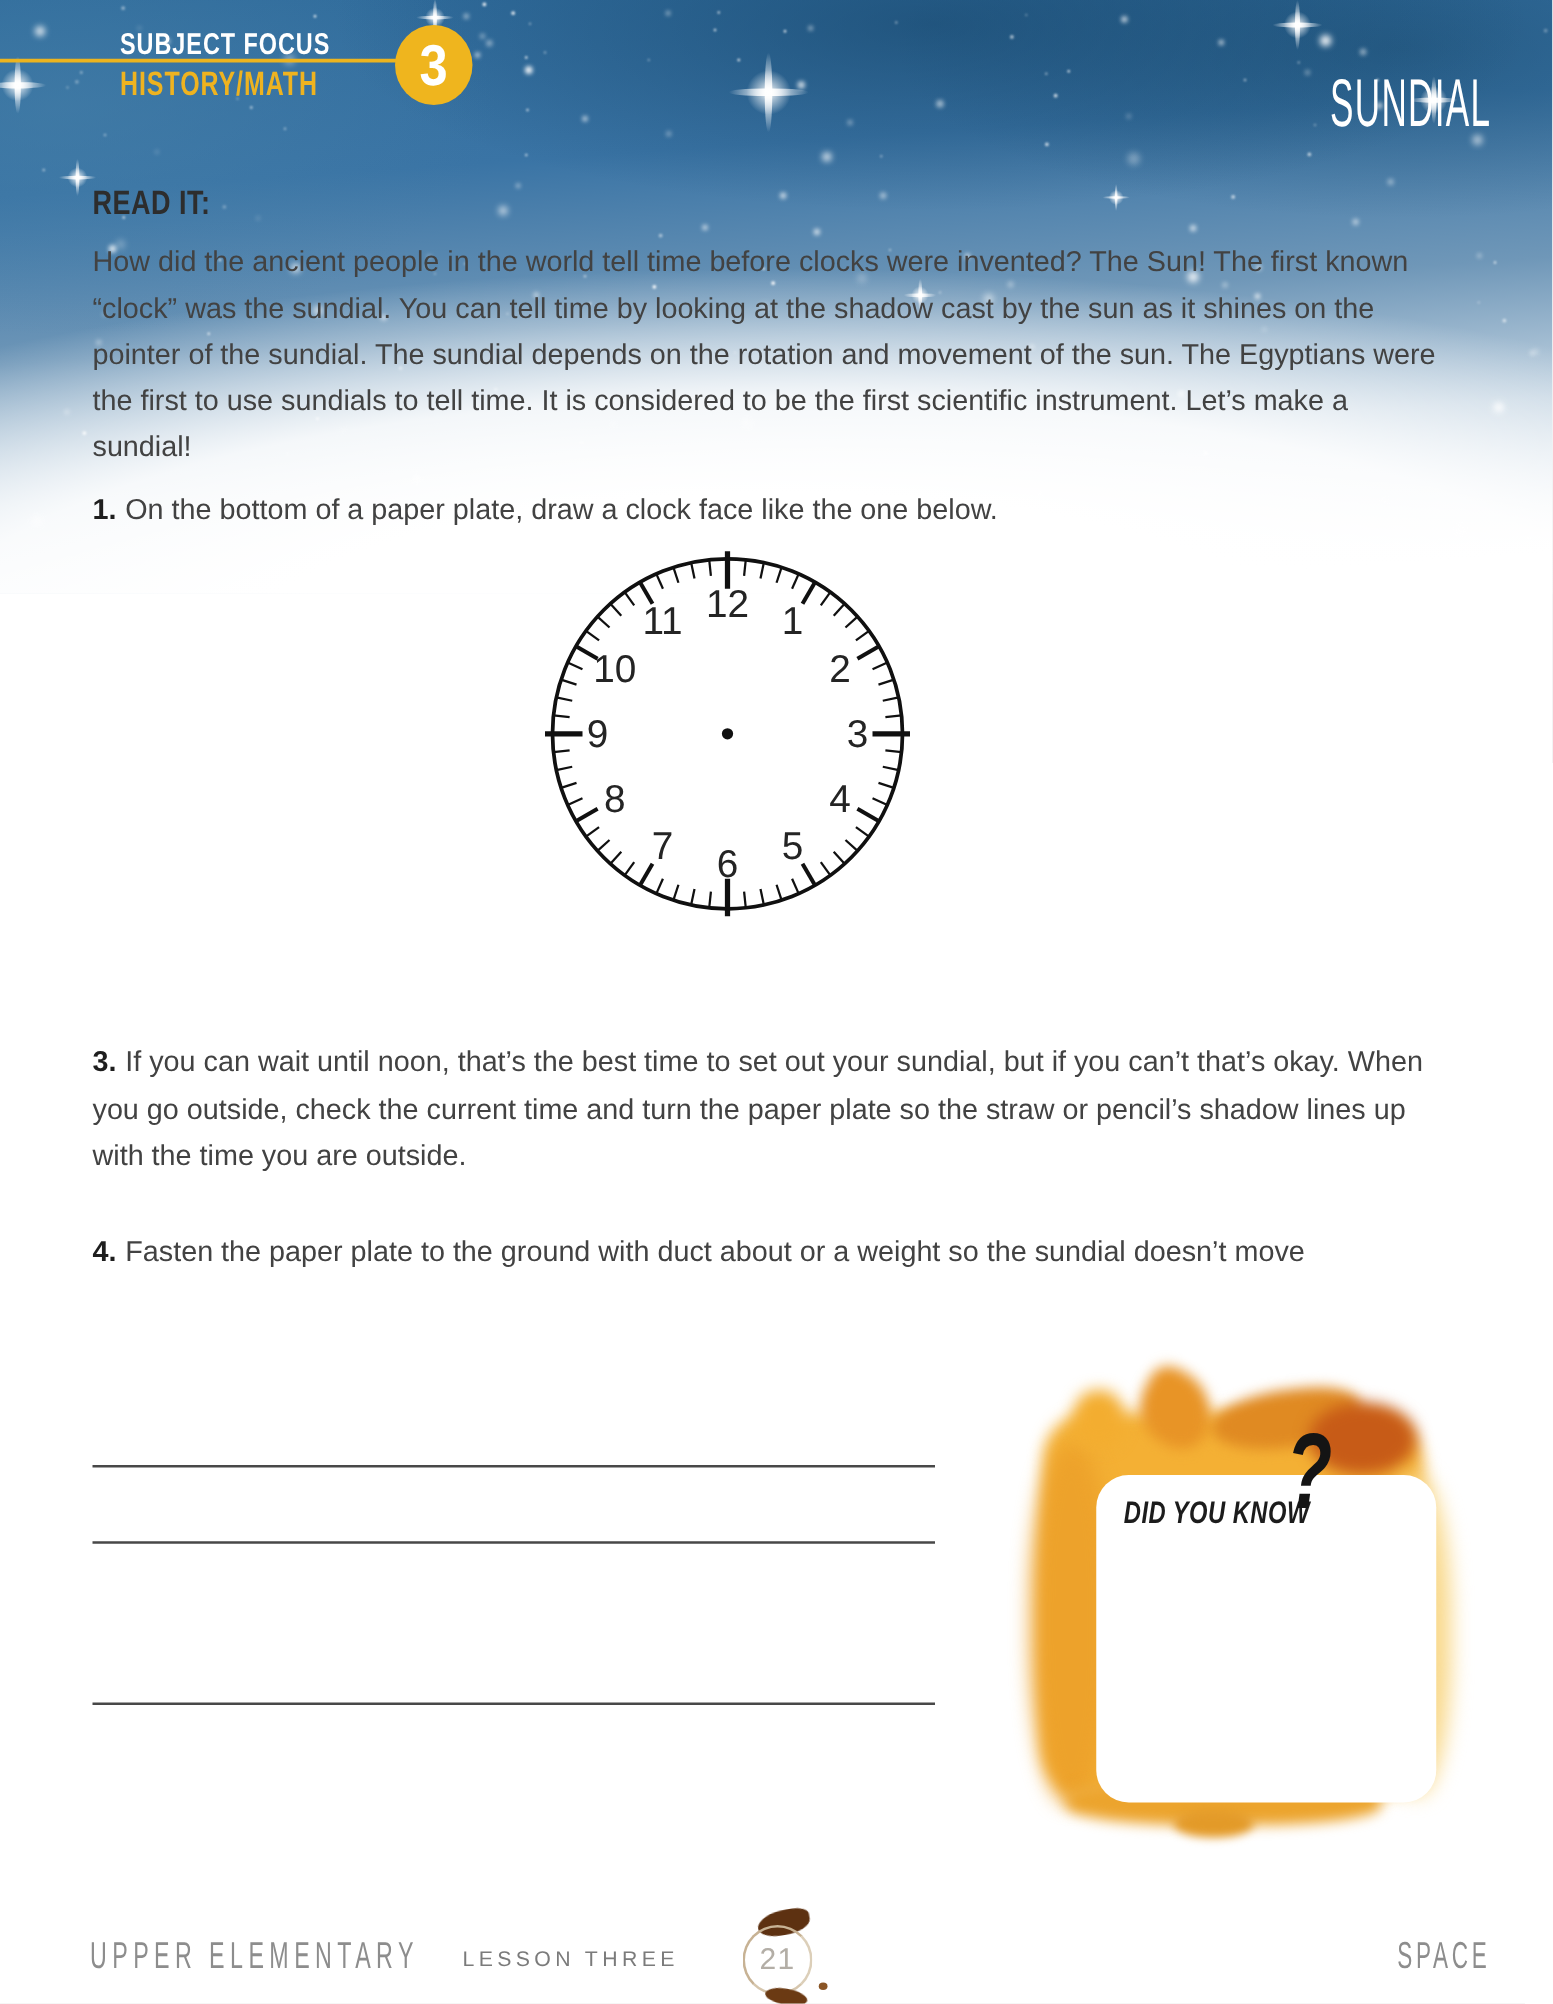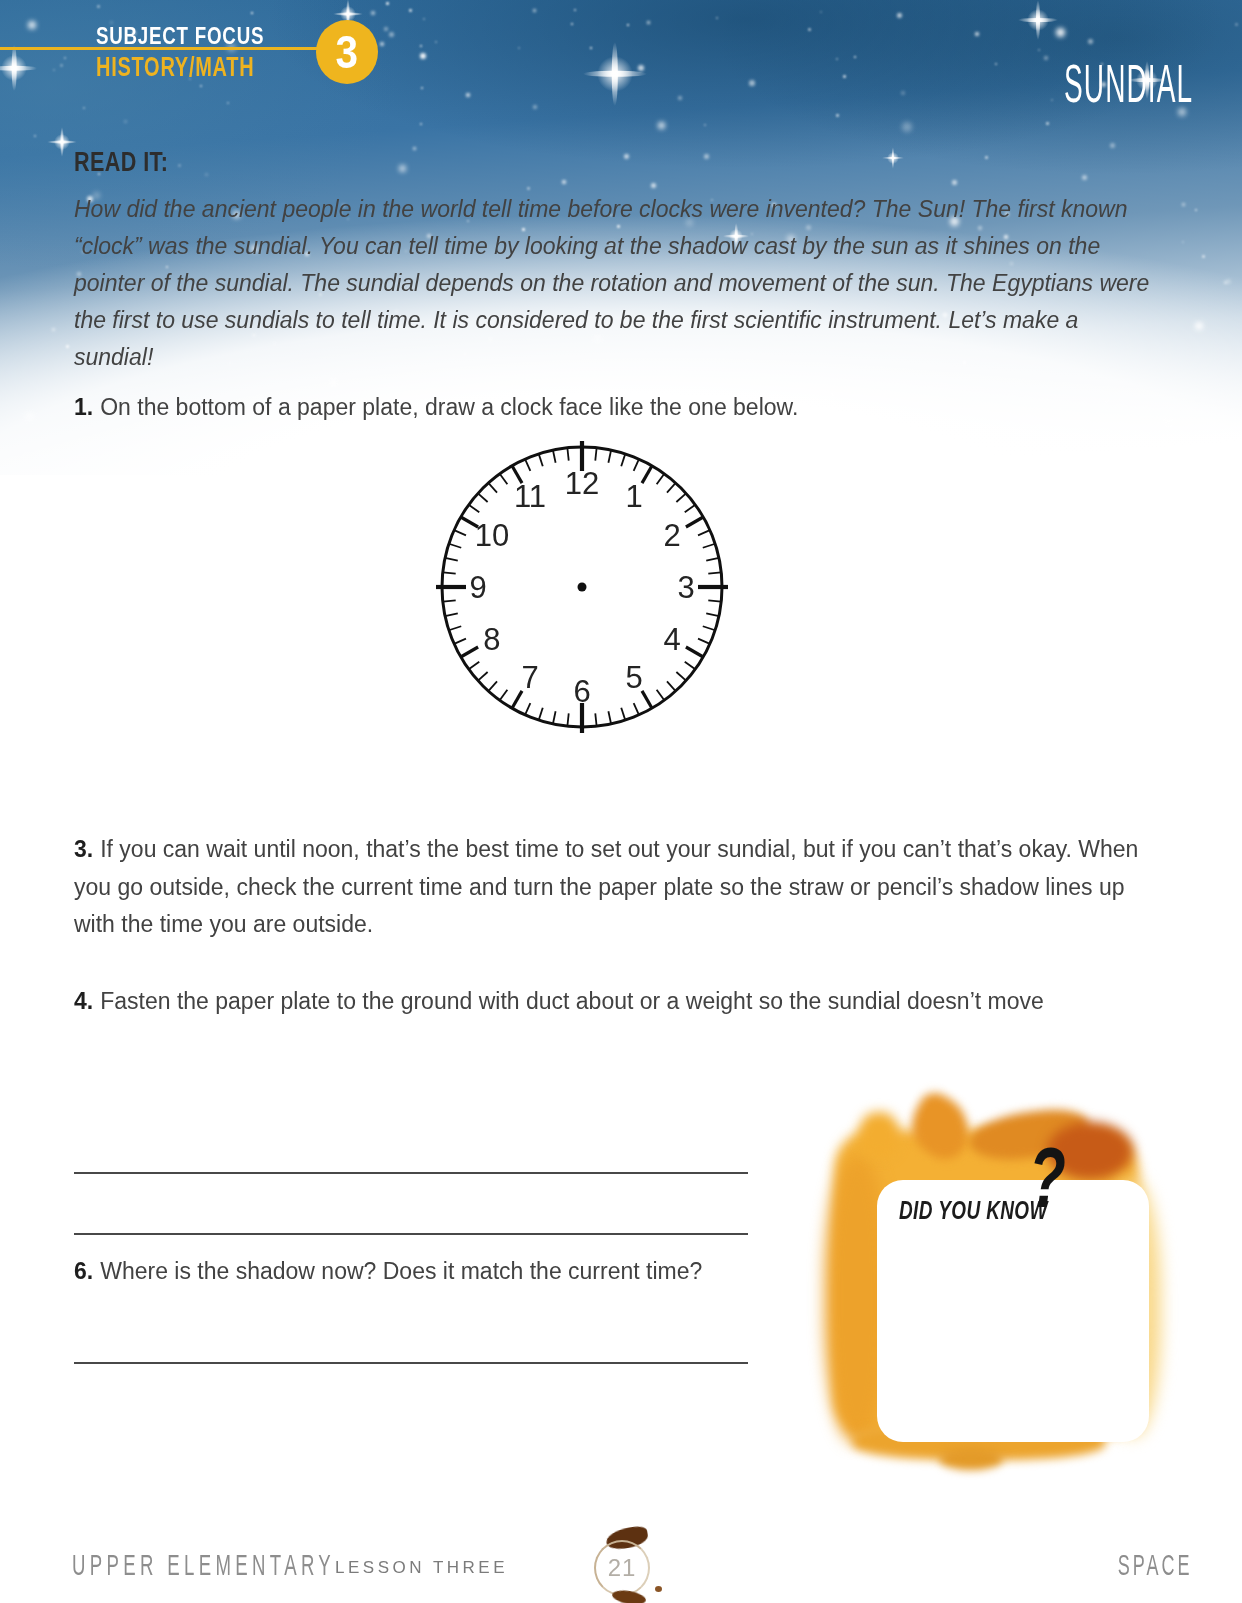--- a/index.html
+++ b/index.html
@@ -33,21 +33,21 @@
     font-size:27px;font-weight:700;letter-spacing:1px;transform:scaleX(.74);}
   .lesson-badge{position:absolute;left:316px;top:20px;width:62px;height:64px;border-radius:50%;
     background:#efb51e;z-index:3;display:flex;align-items:center;justify-content:center;}
   .lesson-badge span{color:#ffffff;font-size:46px;font-weight:700;transform:scaleX(.88);display:inline-block;}
   .page-title{position:absolute;right:49px;top:16px;z-index:3;color:#ffffff;
     font-size:54px;font-weight:400;letter-spacing:2px;transform:scaleX(.52);transform-origin:100% 0;}
   
   .read-it{position:absolute;left:74px;top:147px;margin:0;color:#2d2d2d;
     font-size:27px;font-weight:700;letter-spacing:.5px;transform:scaleX(.8);z-index:3;}
   .intro{position:absolute;left:74px;top:191px;width:1076px;margin:0;
-    font-size:23px;line-height:37px;color:#424242;z-index:3;font-style:italic;}
+    font-size:23px;line-height:37px;color:#424242;z-index:3;}
   .step{position:absolute;left:74px;width:1092px;font-size:23px;line-height:37.5px;color:#424242;z-index:3;}
   .step .num{font-weight:700;color:#1e1e1e;margin-right:7px;}
   .step-1{top:389px;}  .step-2{top:757px;}  .step-3{top:831px;}
   .step-4{top:983px;}  .step-5{top:1048px;width:1076px;} .step-6{top:1253px;width:690px;}
   .clock{position:absolute;left:432px;top:437px;z-index:2;}
   .clock text{font-family:"Liberation Sans",sans-serif;}
   .wline{position:absolute;left:74px;width:674px;height:0;border-top:2px solid #484848;z-index:3;}
   .wline.l1{top:1172px;} .wline.l2{top:1233px;} .wline.l3{top:1362px;}
   
   .dyk{position:absolute;left:819px;top:1092px;width:352px;height:392px;z-index:2;font-style:italic;}
@@ -64,21 +64,21 @@
   .dyk-card{position:absolute;left:58px;top:88px;width:272px;height:262px;background:#ffffff;border-radius:26px;}
   .dyk-title{position:absolute;left:22px;top:16px;color:#1c1c1c;
     font-size:25px;font-weight:700;letter-spacing:.5px;transform:scaleX(.76);transform-origin:0 0;}
   .dyk-q{position:absolute;left:152px;top:-46px;color:#141414;line-height:1;
     font-size:86px;font-weight:700;transform:scaleX(.7);transform-origin:0 0;}
   .dyk-text{position:absolute;left:22px;top:58px;width:228px;margin:0;
     font-size:20.5px;line-height:34px;color:#4e4e4e;}
   
   .footer-level{position:absolute;left:72px;top:1548px;color:#8d8d8d;
     font-size:30px;font-weight:400;letter-spacing:7px;transform:scaleX(.62);z-index:3;}
-  .footer-lesson{position:absolute;left:335px;top:1558px;color:#7b7b7b;
+  .footer-lesson{position:absolute;left:370px;top:1558px;color:#7b7b7b;
     font-size:17px;letter-spacing:3.5px;z-index:3;}
   .stain{position:absolute;left:594px;top:1540px;width:56px;height:56px;z-index:3;}
   .stain-ring{position:absolute;inset:0;border-radius:50%;border:2px solid #c7b294;
     border-right-color:#dccfb9;border-bottom-color:#d6c6ad;}
   .stain::before{content:"";position:absolute;left:12px;top:-12px;width:42px;height:20px;background:#5d3111;
     border-radius:65% 35% 55% 45%;transform:rotate(-9deg);filter:blur(.4px);}
   .stain::after{content:"";position:absolute;left:18px;bottom:-8px;width:34px;height:13px;background:#6b3a13;
     border-radius:50%;transform:rotate(10deg);filter:blur(.5px);}
   .stain .dot{position:absolute;right:-12px;bottom:4px;width:7px;height:6px;background:#8a5526;border-radius:50%;}
   .stain-num{position:absolute;inset:0;display:flex;align-items:center;justify-content:center;
@@ -378,23 +378,20 @@
   <div class="step step-3">
     <span class="num">3.</span><span>If you can wait until noon, that’s the best time to set out your sundial, but if you can’t that’s okay. When you go outside, check the current time and turn the paper plate so the straw or pencil’s shadow lines up with the time you are outside.</span>
   </div>
   <div class="step step-4">
     <span class="num">4.</span><span>Fasten the paper plate to the ground with duct about or a weight so the sundial doesn’t move</span>
   </div>
 
   <div class="wline l1"></div>
   <div class="wline l2"></div>
 
-  <div class="step step-6">
-    <span class="num">6.</span><span>Where is the shadow now? Does it match the current time?</span>
-  </div>
 
   <div class="wline l3"></div>
 
   <aside class="dyk">
     <div class="wb wb1"></div>
     <div class="wb wb2"></div>
     <div class="wb wb3"></div>
     <div class="wb wb4"></div>
     <div class="wb wb5"></div>
     <div class="wb wb6"></div>

